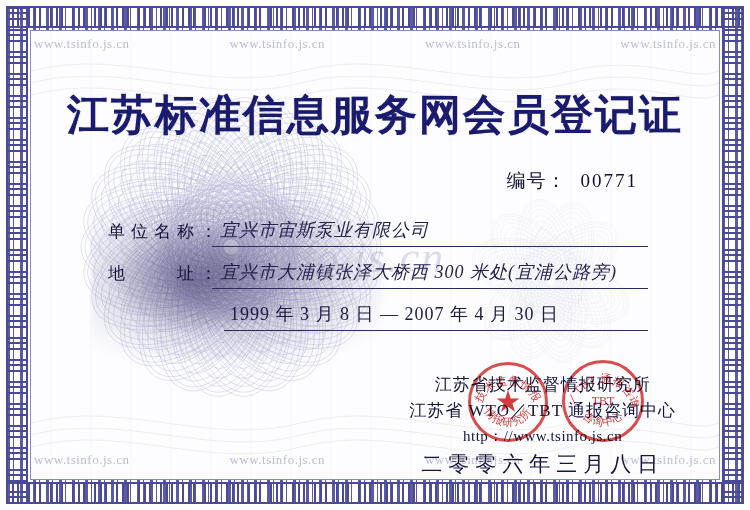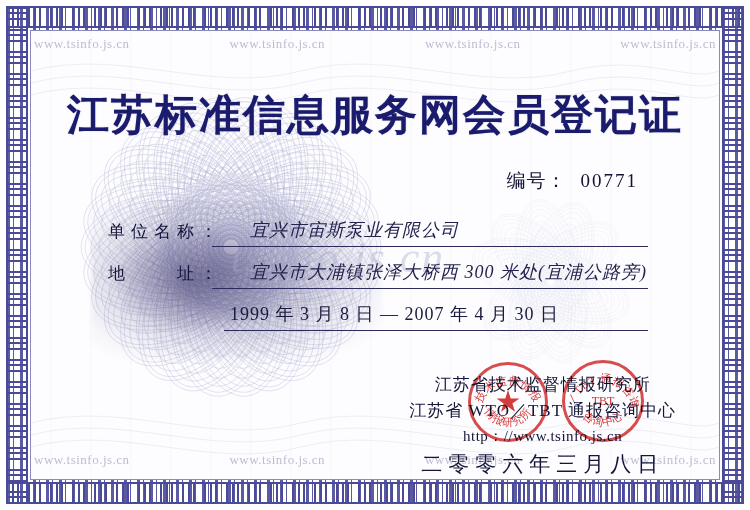--- a/index.html
+++ b/index.html
@@ -189,21 +189,20 @@
     font-size: 18px;
     color: #1a1a3c;
     font-family: "Liberation Serif", "DejaVu Serif", serif;
     letter-spacing: 1px;
     white-space: nowrap;
   }
   .hand {
     
     font-style: italic;
     color: #23234e;
-    margin-left: 30px;
   }
   
   .row3 .field-label { width: 112px; letter-spacing: 2px; }
   .row3 .field-line { left: 116px; }
   .row3 .field-value { left: 122px; }
 
   
   .issuer {
     position: absolute;
     right: 74px; top: 372px;

